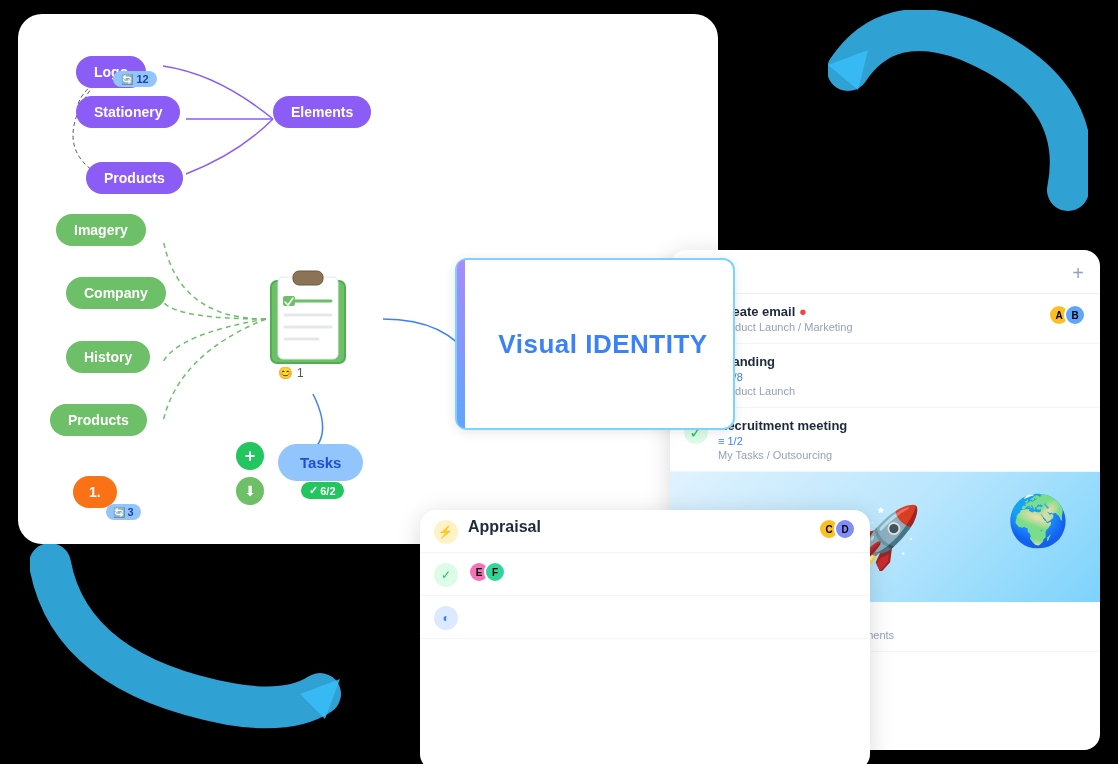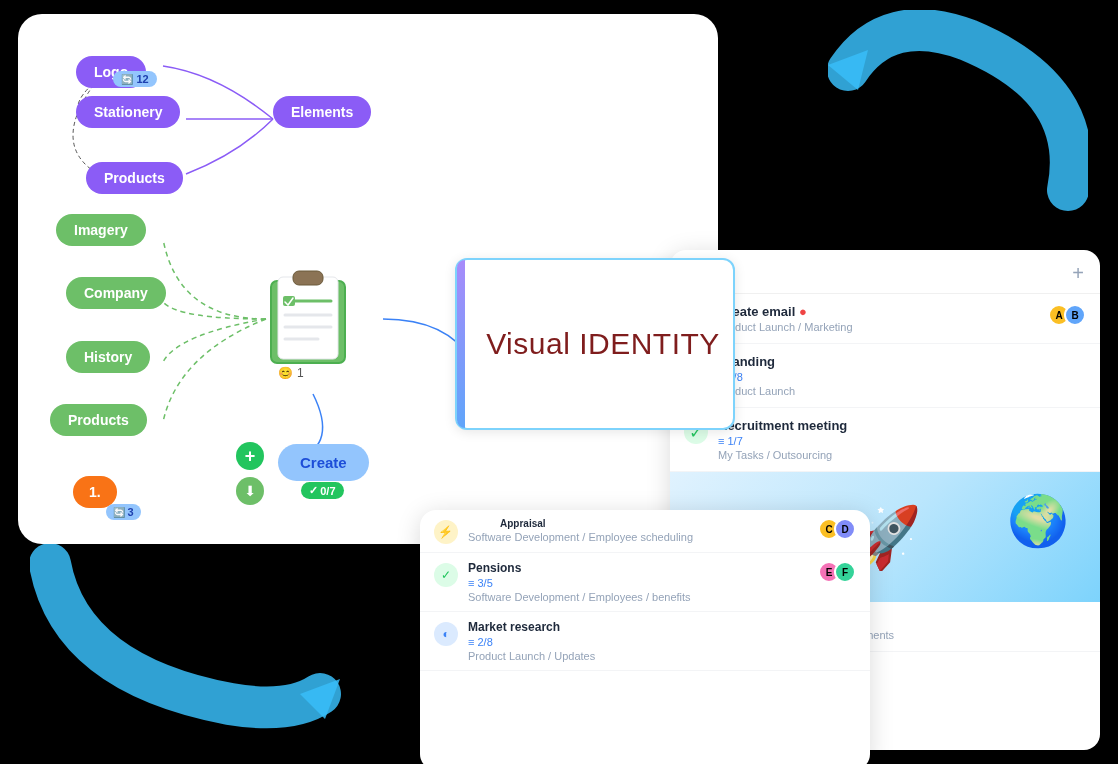--- a/index.html
+++ b/index.html
@@ -372,33 +372,33 @@
 
   <div class="add-btn" style="top: 428px; left: 218px;">
     <span>+</span>
   </div>
 
   <div class="down-btn" style="top: 463px; left: 218px;">
     <span>⬇</span>
   </div>
 
   <div class="node-cloud" style="top: 430px; left: 260px;">
-    <span>Create</span>
+    <span>Tasks</span>
   </div>
 
   <div style="position:absolute; top: 468px; left: 283px; background:#22c55e; border-radius:12px; padding:2px 8px; font-size:11px; color:#fff; font-weight:700; display:flex; align-items:center; gap:2px; z-index:10;">
     <span>✓</span>
-    <span>0/7</span>
+    <span>6/2</span>
   </div>
 </div>
 
 <div class="visual-identity-card">
 
   <div style="position:absolute; left: 0; top: 0; bottom: 0; width: 8px; background: linear-gradient(to bottom, #a78bfa, #60a5fa); border-radius: 10px 0 0 10px;"></div>
-  <span style="font-size: 30px; font-weight: 400; color: #7f1d1d; letter-spacing: 0.5px; padding-left: 16px;">Visual IDENTITY</span>
+  <span style="font-size: 26px; font-weight: 700; color: #3b82f6; letter-spacing: 0.5px; padding-left: 16px;">Visual IDENTITY</span>
 </div>
 
 <div class="sketch-area">
   <svg viewBox="0 0 220 280" fill="none" xmlns="http://www.w3.org/2000/svg" style="width:100%;height:100%;">
 
     <circle cx="110" cy="60" r="22" stroke="#bbb" stroke-width="2" fill="#f5f5f5"></circle>
     <line x1="110" y1="82" x2="110" y2="150" stroke="#bbb" stroke-width="2"></line>
     <line x1="110" y1="100" x2="80" y2="130" stroke="#bbb" stroke-width="2"></line>
     <line x1="110" y1="100" x2="140" y2="130" stroke="#bbb" stroke-width="2"></line>
     <line x1="110" y1="150" x2="90" y2="190" stroke="#bbb" stroke-width="2"></line>
@@ -452,21 +452,21 @@
     </div>
   </div>
 
   <div class="task-item">
     <div class="task-icon" style="background:#dcfce7;">
       <span style="color:#22c55e; font-size:16px;">✓</span>
     </div>
     <div style="flex:1;">
       <div class="task-title">Recruitment meeting</div>
       <div class="task-sub">
-        <span style="color:#3b82f6;">≡ 1/7</span>
+        <span style="color:#3b82f6;">≡ 1/2</span>
       </div>
       <div class="task-sub">My Tasks / Outsourcing</div>
     </div>
   </div>
 
   <div class="img-placeholder">
     <span style="font-size:60px;">🚀</span>
     <span style="font-size:50px; position:absolute; right:30px; top:20px;">🌍</span>
 
     <svg viewBox="0 0 430 130" style="position:absolute;bottom:0;left:0;width:100%;height:80px;" fill="none">
@@ -490,47 +490,36 @@
   </div>
 </div>
 
 <div class="task-list-panel">
 
   <div class="task-item-sm">
     <div class="task-icon" style="background:#fef3c7; width:24px;height:24px;border-radius:50%;display:flex;align-items:center;justify-content:center;font-size:12px;flex-shrink:0;">
       <span>⚡</span>
     </div>
     <div style="flex:1;">
-      <div class="task-title" style="font-size:10px;margin-left:32px;">Appraisal</div>
-      <div class="task-sub">Software Development / Employee scheduling</div>
+      <div class="task-title" style="font-size:16px;">Appraisal</div>
     </div>
     <div class="avatar-stack">
       <div class="avatar" style="background:#fbbf24;">C</div>
       <div class="avatar" style="background:#818cf8;">D</div>
     </div>
   </div>
 
   <div class="task-item-sm">
     <div class="task-icon" style="background:#dcfce7; width:24px;height:24px;border-radius:50%;display:flex;align-items:center;justify-content:center;font-size:12px;flex-shrink:0;">
       <span style="color:#22c55e;">✓</span>
     </div>
-    <div style="flex:1;">
-      <div class="task-title" style="font-size:12px;">Pensions</div>
-      <div class="task-sub" style="color:#3b82f6;">≡ 3/5</div>
-      <div class="task-sub">Software Development / Employees / benefits</div>
-    </div>
     <div class="avatar-stack">
       <div class="avatar" style="background:#f472b6;">E</div>
       <div class="avatar" style="background:#34d399;">F</div>
     </div>
   </div>
 
   <div class="task-item-sm">
     <div class="task-icon" style="background:#dbeafe; width:24px;height:24px;border-radius:50%;display:flex;align-items:center;justify-content:center;font-size:12px;flex-shrink:0;">
       <span style="color:#3b82f6;">◐</span>
     </div>
-    <div style="flex:1;">
-      <div class="task-title" style="font-size:12px;">Market research</div>
-      <div class="task-sub" style="color:#3b82f6;">≡ 2/8</div>
-      <div class="task-sub">Product Launch / Updates</div>
-    </div>
   </div>
 </div>
 
 </body></html>

